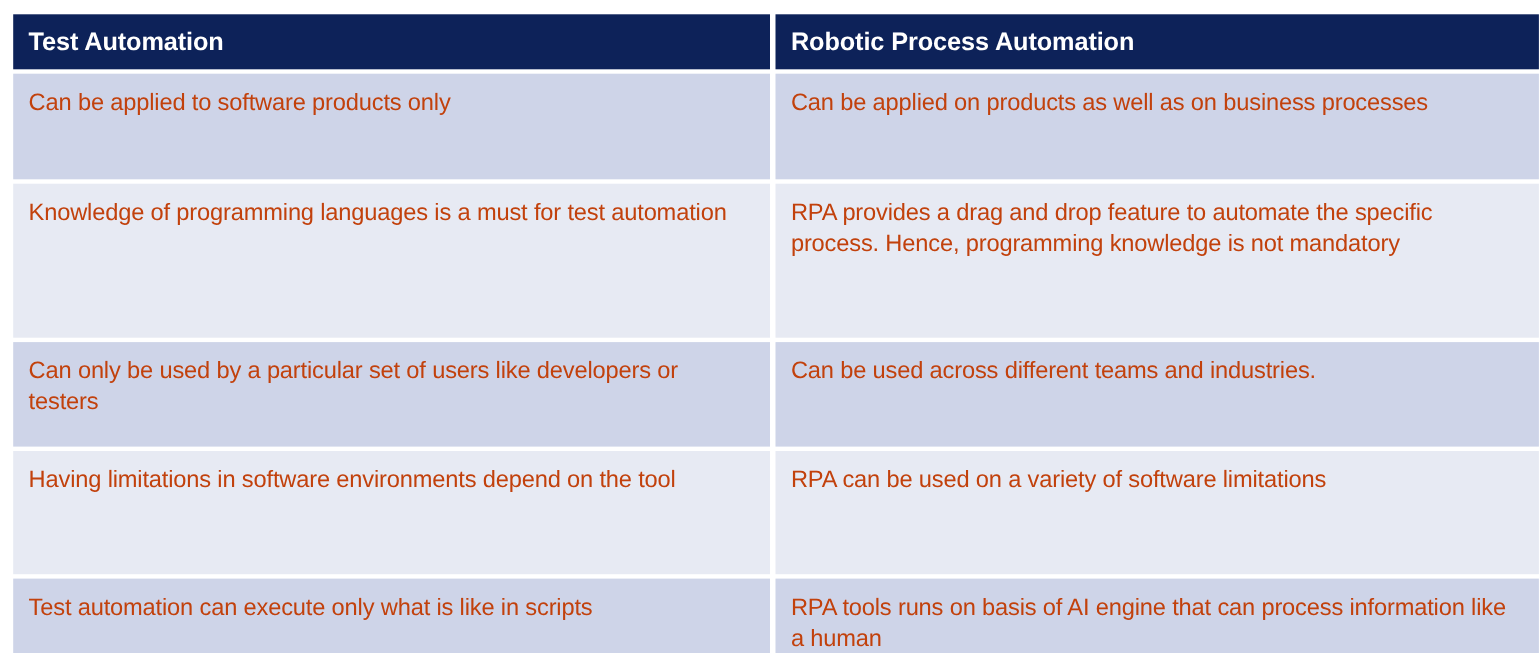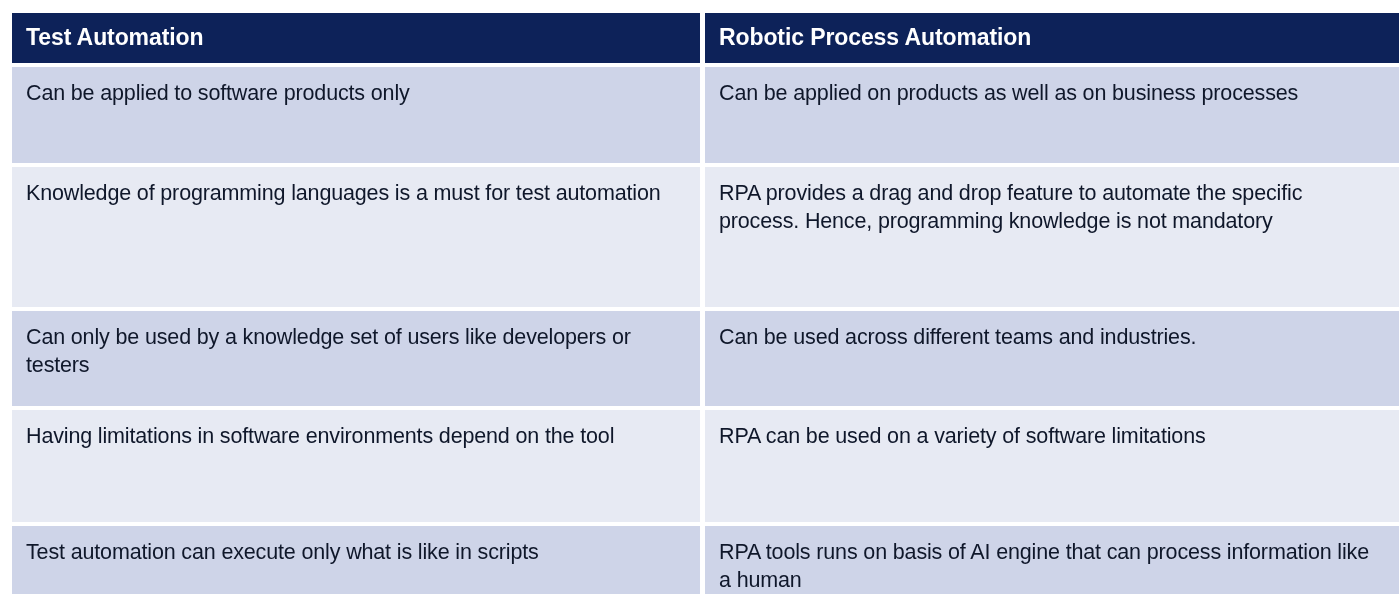--- a/index.html
+++ b/index.html
@@ -64,21 +64,21 @@
   }
 
   
   .body-row .cell {
     display: flex;
     align-items: flex-start;
     padding: 12px 16px 10px 14px;
     line-height: 1.32;
   }
   .body-text {
-    color: #0f172a;
+    color: #c2410c;
     font-size: 21.5px;
     font-weight: normal;
     letter-spacing: -0.15px;
   }
 
   .shade-dark  { background: #ced4e8; }
   .shade-light { background: #e7eaf3; }
 
   .h-96  { height: 96px; }
   .h-131 { height: 140px; }
@@ -114,21 +114,21 @@
       <div class="cell cell-left shade-light h-131">
         <span class="body-text">Knowledge of programming languages is a must for test automation</span>
       </div>
       <div class="cell cell-right shade-light h-131">
         <span class="body-text">RPA provides a drag and drop feature to automate the specific process. Hence, programming knowledge is not mandatory</span>
       </div>
     </div>
 
     <div class="table-row body-row">
       <div class="cell cell-left shade-dark h-95">
-        <span class="body-text">Can only be used by a knowledge set of users like developers or testers</span>
+        <span class="body-text">Can only be used by a particular set of users like developers or testers</span>
       </div>
       <div class="cell cell-right shade-dark h-95">
         <span class="body-text">Can be used across different teams and industries.</span>
       </div>
     </div>
 
     <div class="table-row body-row">
       <div class="cell cell-left shade-light h-94">
         <span class="body-text">Having limitations in software environments depend on the tool</span>
       </div>

